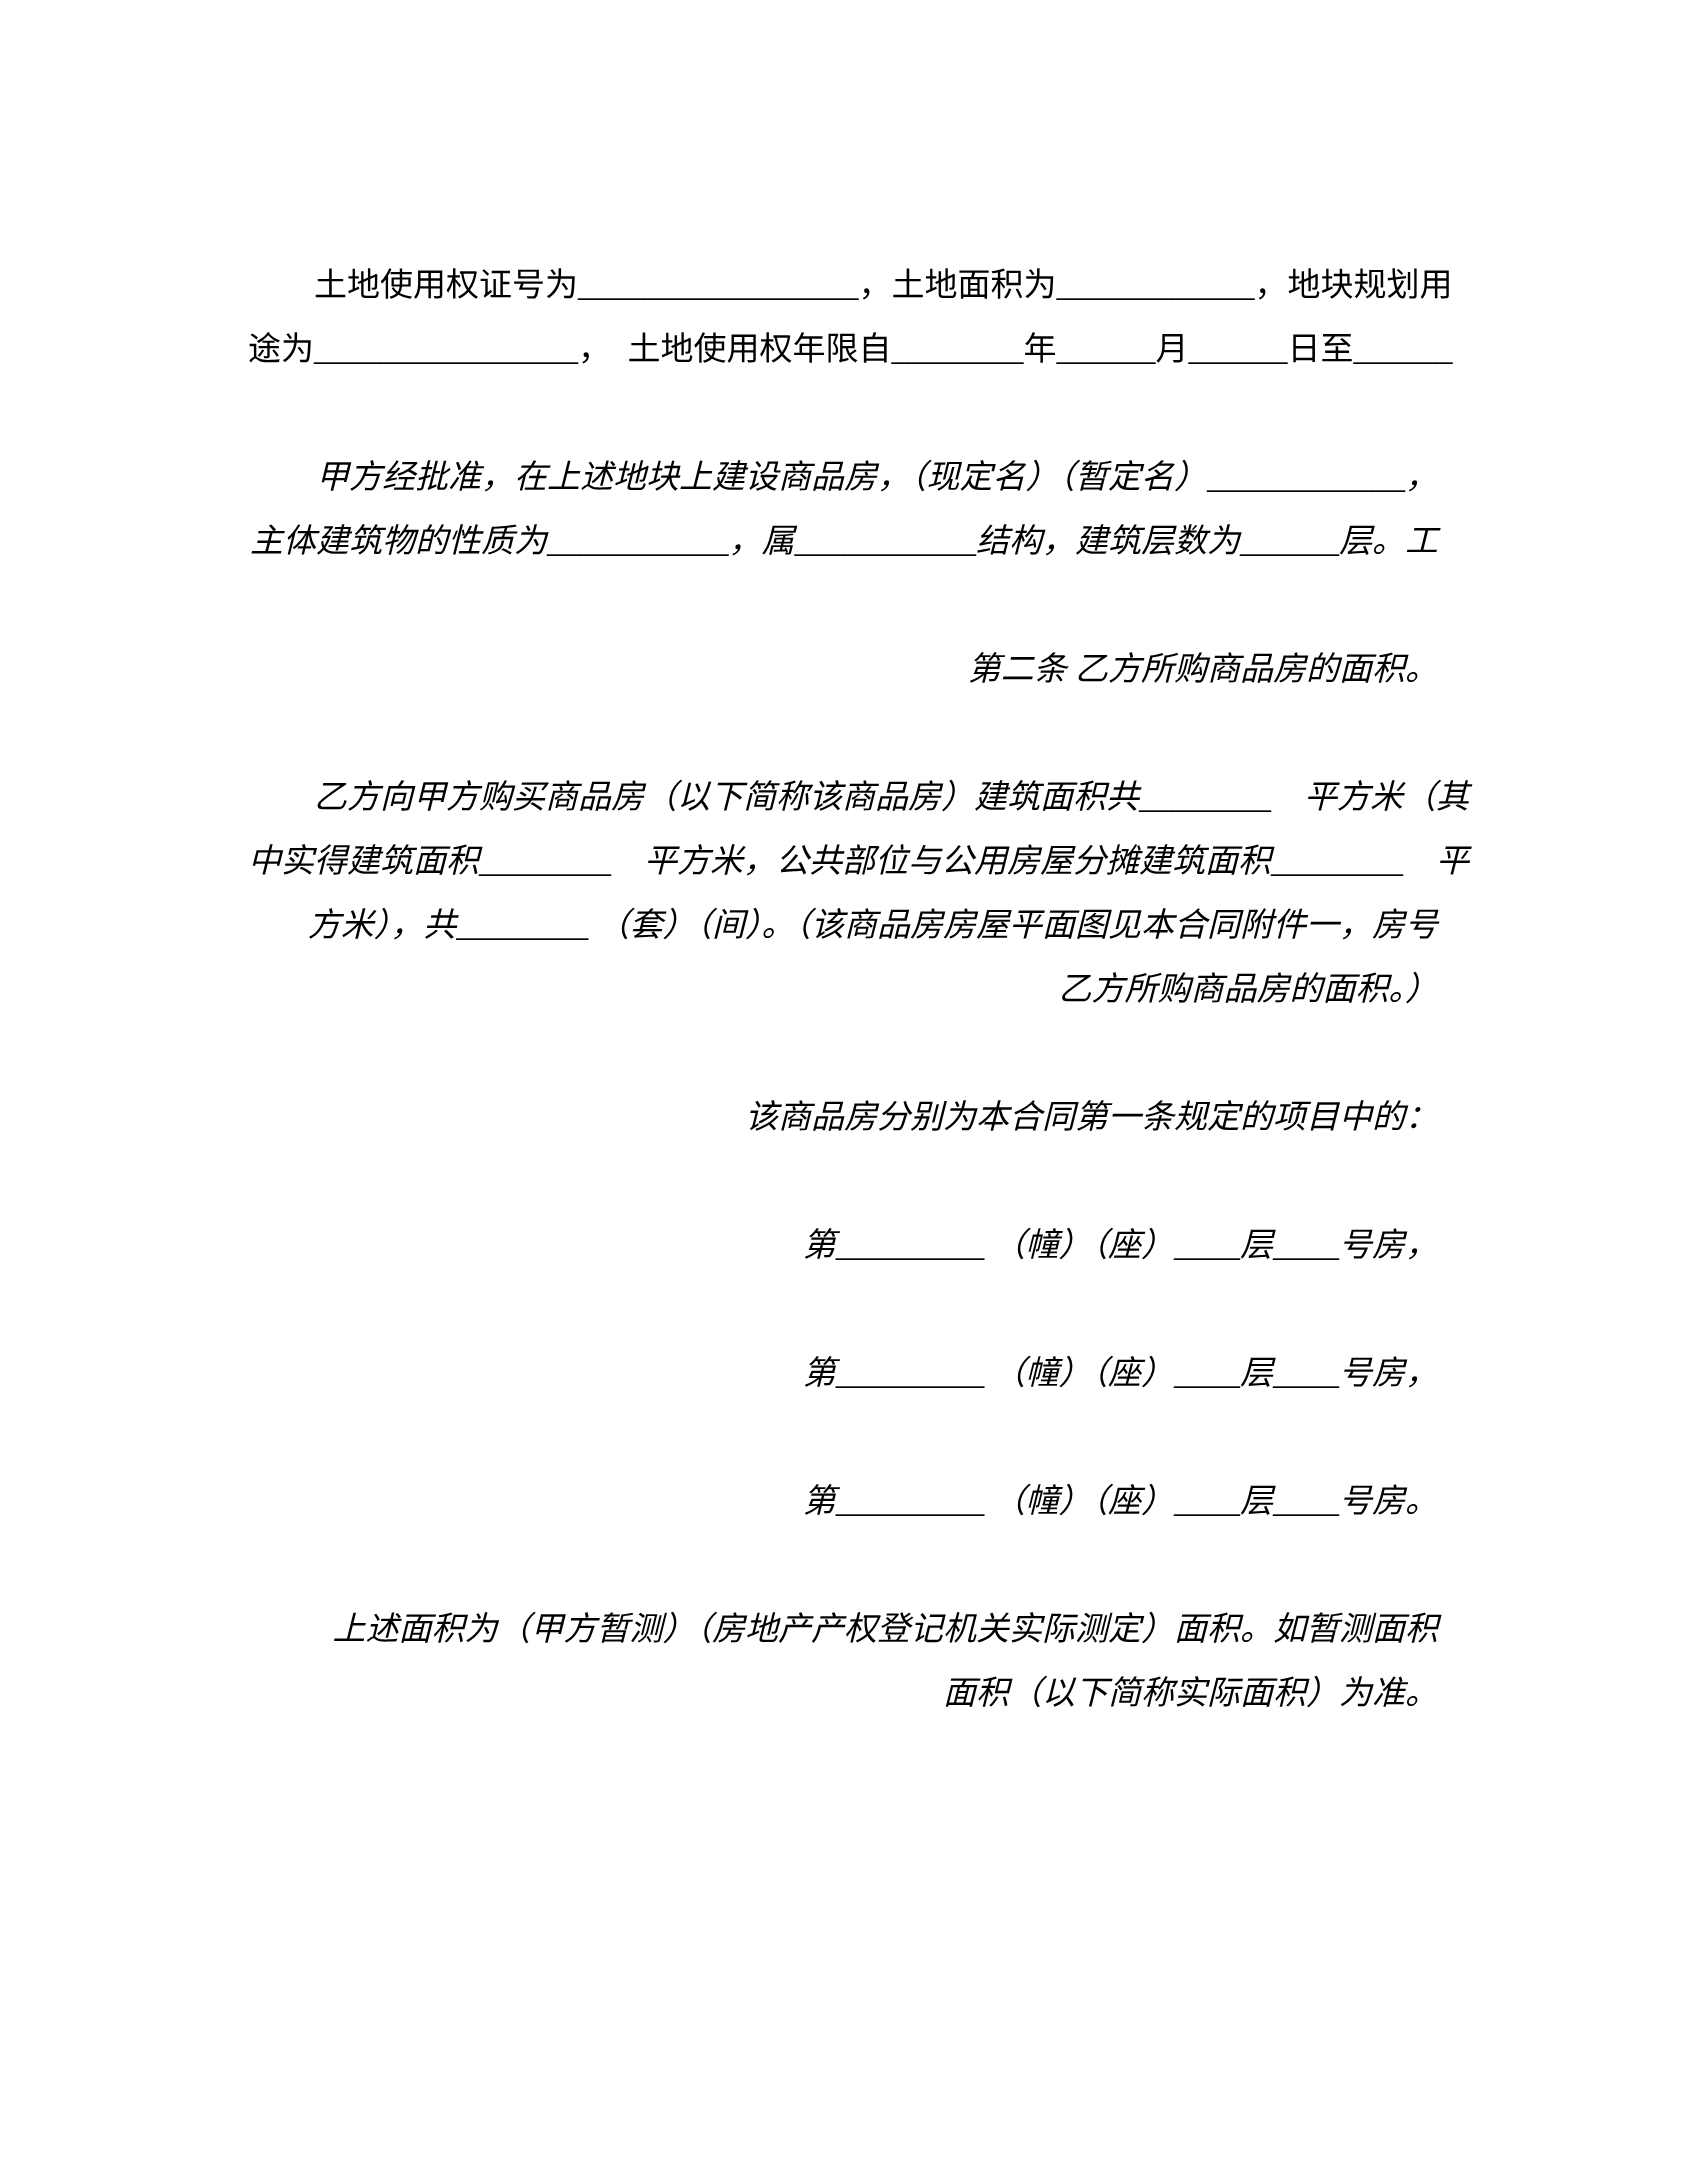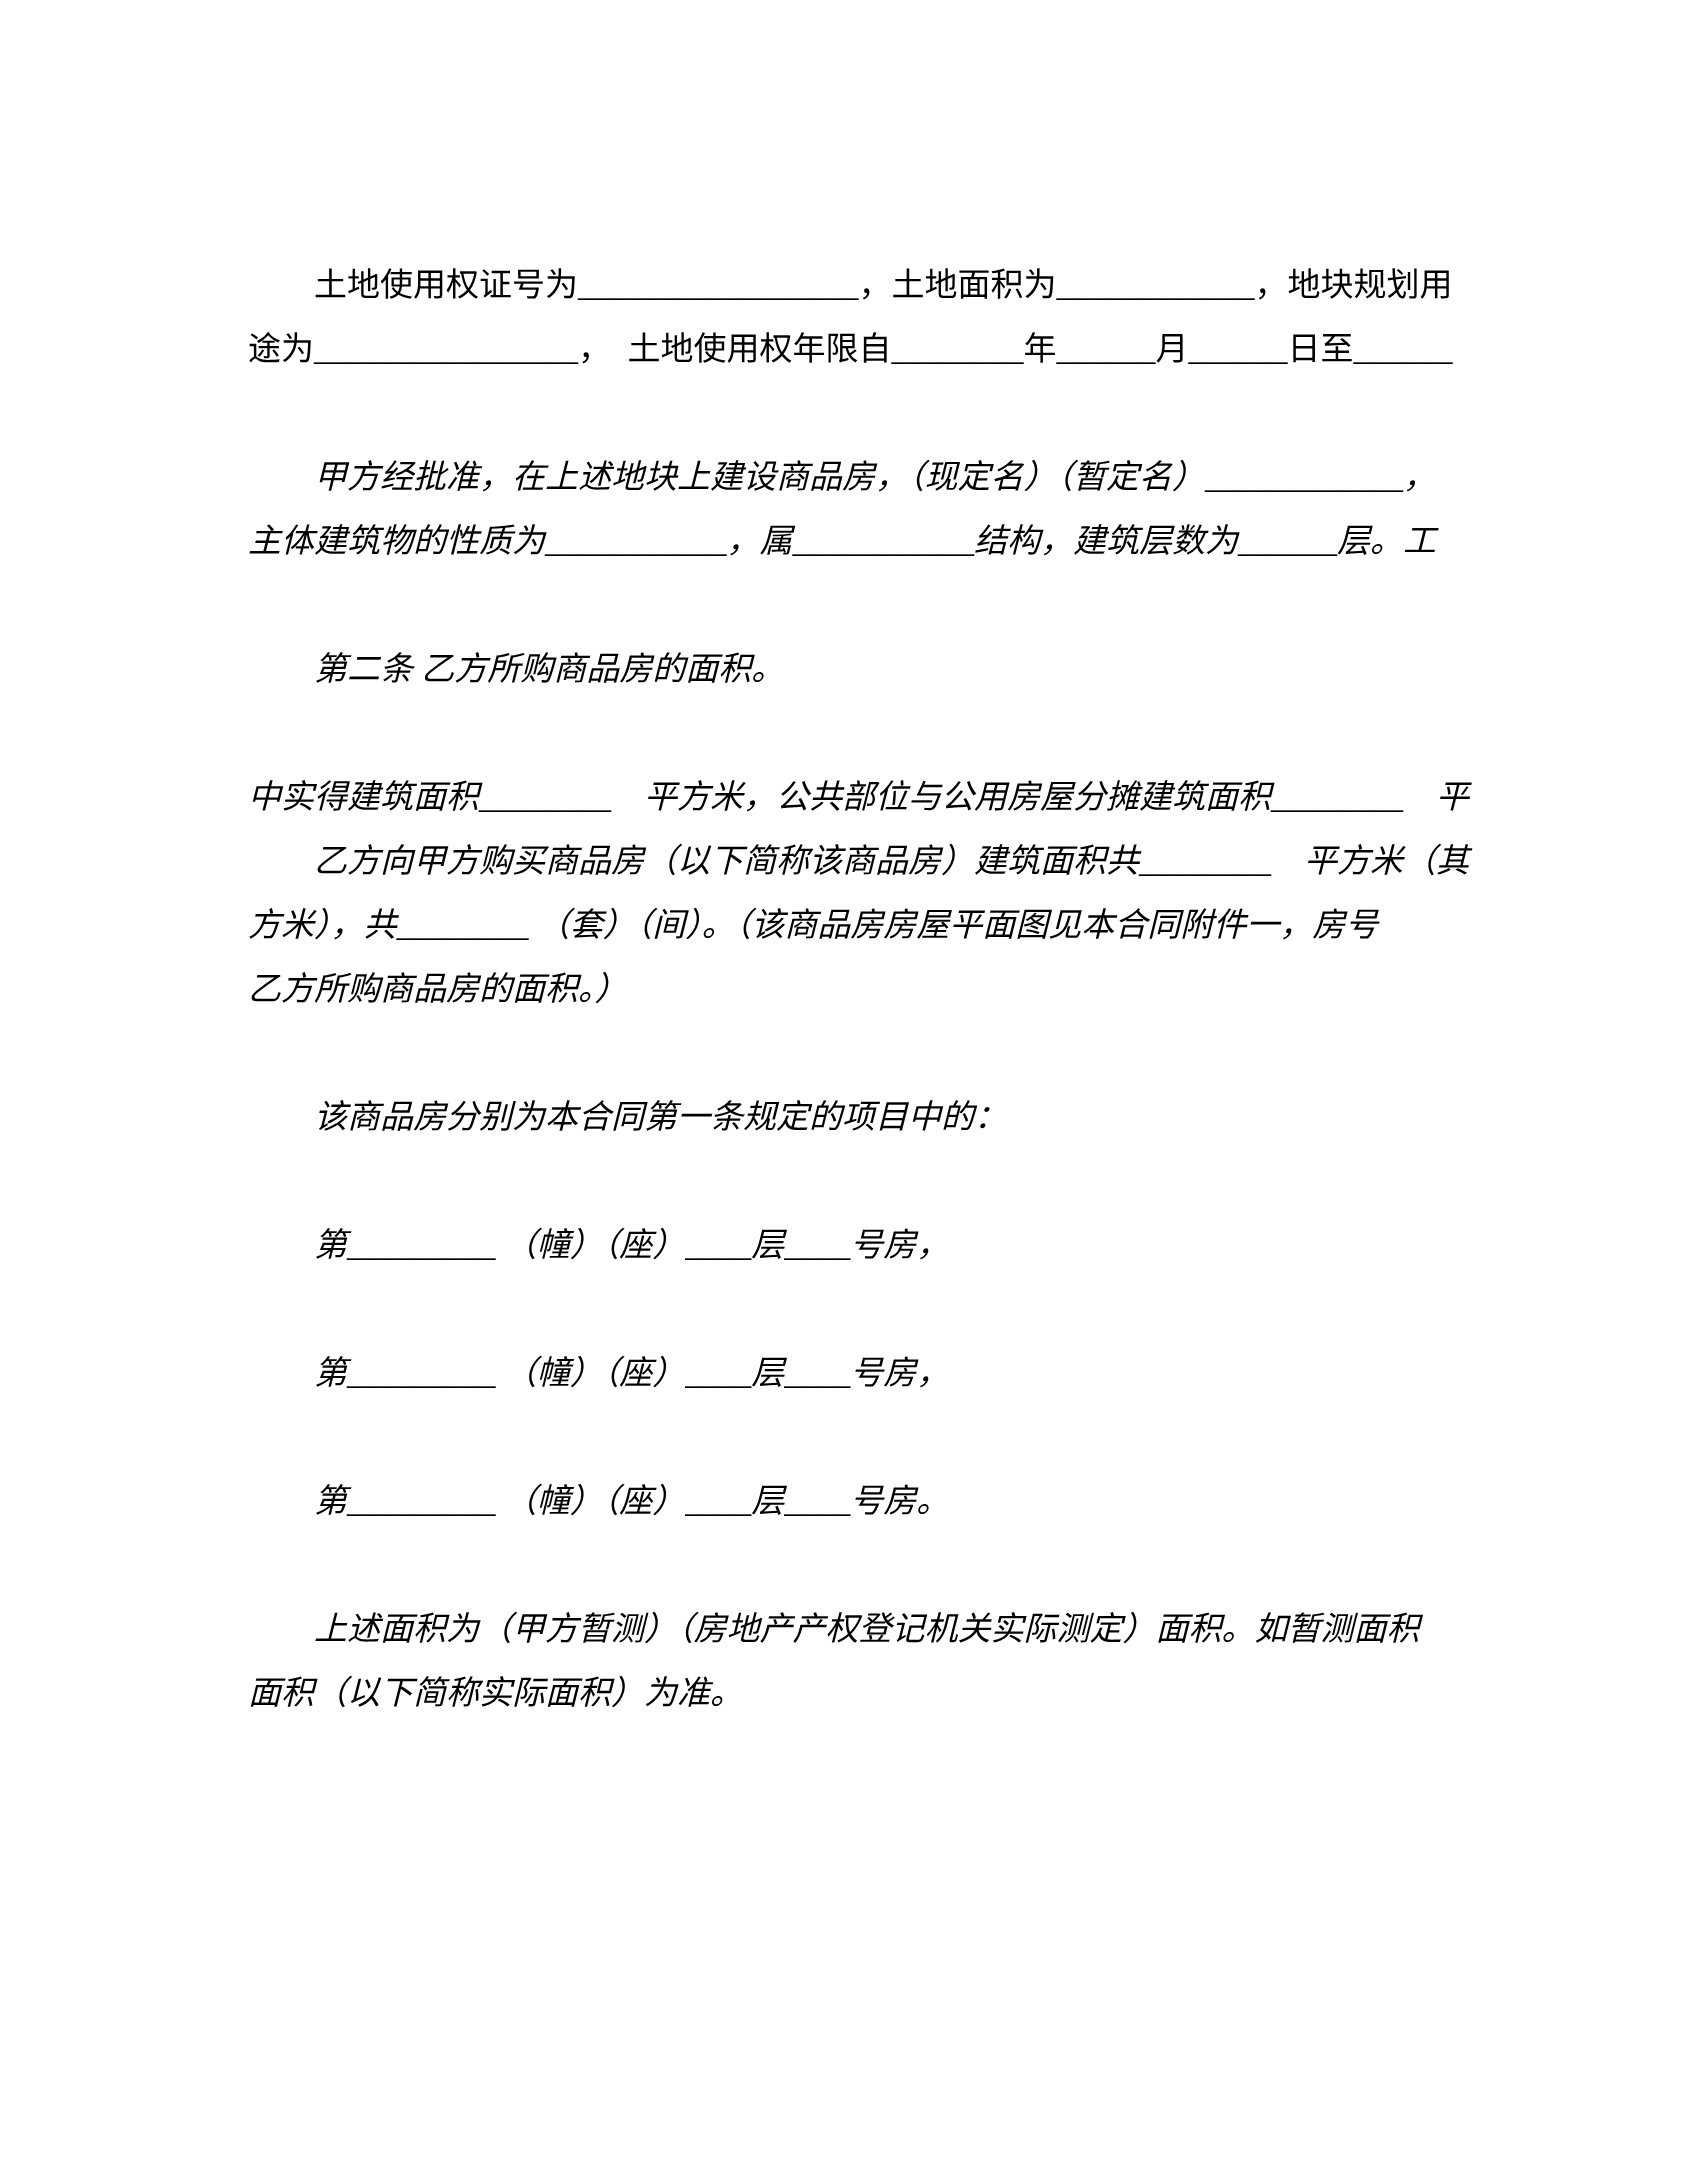--- a/index.html
+++ b/index.html
@@ -12,21 +12,21 @@
     width: 1686px;
     height: 2182px;
     background: #ffffff;
     box-sizing: border-box;
     padding: 253px 248px 0 248px;
     font-family: "Liberation Serif", "DejaVu Serif", serif;
     font-size: 33px;
     color: #000000;
     overflow: hidden;
   }
-  .para { margin: 0; padding: 0; }
+  .para { margin: 0; padding: 0; text-align: right; }
   .para + .para { margin-top: 64px; font-style: italic; }  
   .line {
     height: 64px;
     line-height: 64px;
     white-space: pre;
     letter-spacing: 0;
   }
   .line.first { text-indent: 66px; }   
 </style>
 </head>
@@ -42,22 +42,22 @@
   <div class="para">
     <div class="line first">甲方经批准，在上述地块上建设商品房，（现定名）（暂定名）____________，</div>
     <div class="line">主体建筑物的性质为___________，属___________结构，建筑层数为______层。工</div>
   </div>
 
   <div class="para">
     <div class="line first">第二条 乙方所购商品房的面积。</div>
   </div>
 
   <div class="para">
+    <div class="line first">乙方向甲方购买商品房（以下简称该商品房）建筑面积共________　平方米（其</div>
     <div class="line">中实得建筑面积________　平方米，公共部位与公用房屋分摊建筑面积________　平</div>
-    <div class="line first">乙方向甲方购买商品房（以下简称该商品房）建筑面积共________　平方米（其</div>
     <div class="line">方米），共________ （套）（间）。（该商品房房屋平面图见本合同附件一，房号</div>
     <div class="line">乙方所购商品房的面积。）</div>
   </div>
 
   <div class="para">
     <div class="line first">该商品房分别为本合同第一条规定的项目中的：</div>
   </div>
 
   <div class="para">
     <div class="line first">第_________ （幢）（座）____层____号房，</div>

